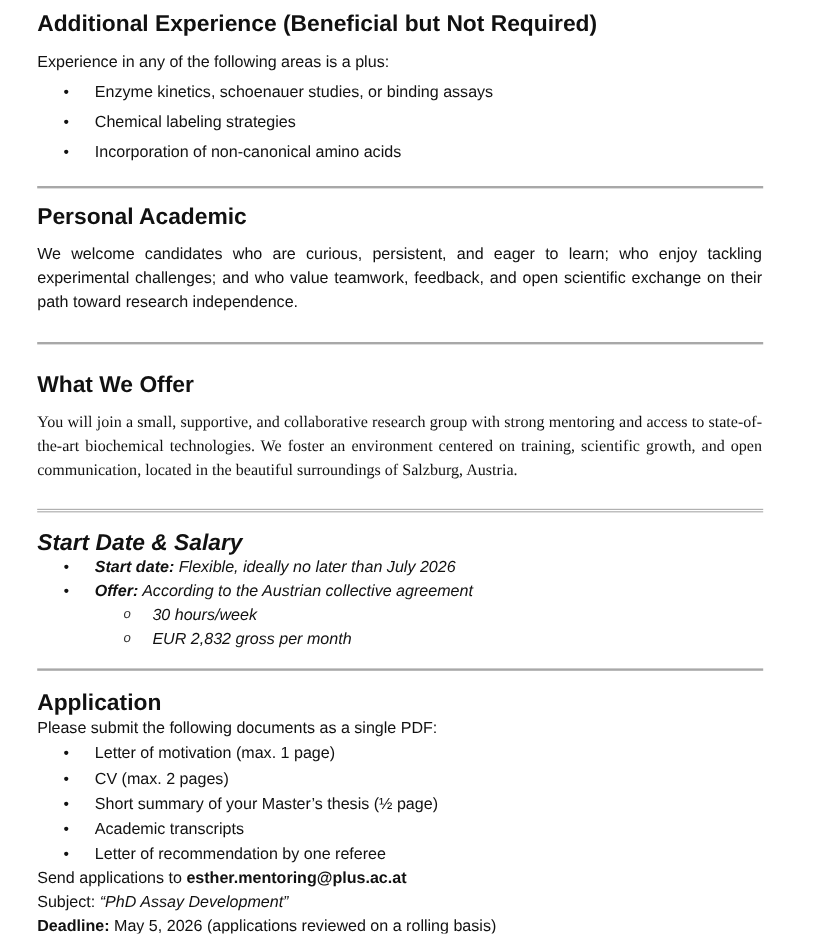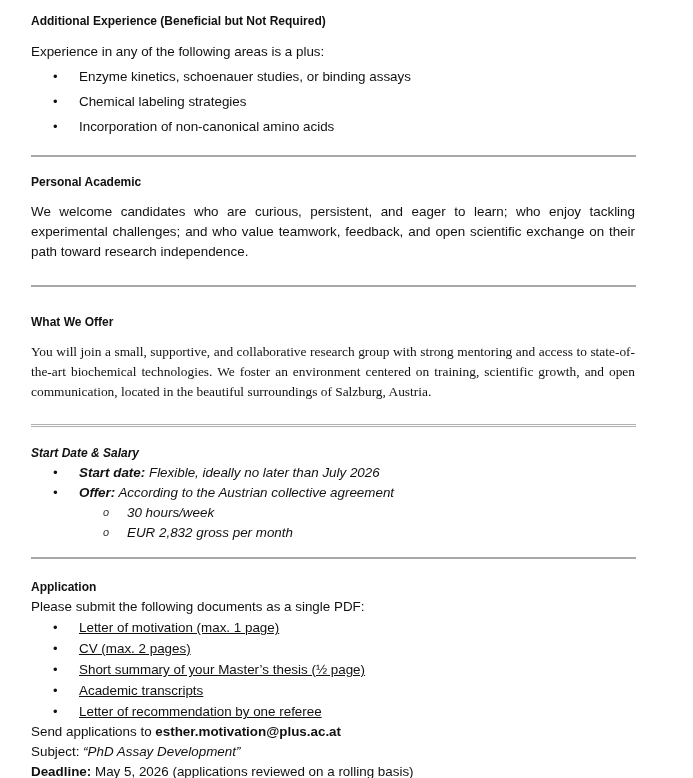--- a/index.html
+++ b/index.html
@@ -3,21 +3,21 @@
 <meta charset="utf-8">
 <style>
   html, body { margin: 0; padding: 0; background: #ffffff; }
   body {
     width: 693px; height: 778px; overflow: hidden;
     font-family: "Liberation Sans", sans-serif;
     color: #111111;
     font-size: 13.4px;
   }
   .page { position: relative; padding: 0 58px 0 31px; }
-  .h { font-weight: bold; font-size: 12px; margin: 0; line-height: 20px; }
+  .h { font-weight: bold; font-size: 19px; margin: 0; line-height: 20px; }
   p { margin: 0; line-height: 20px; }
   .justify { text-align: justify; }
   ul { margin: 0; padding: 0; list-style: none; }
   li { position: relative; line-height: 20px; }
   ul.l1 > li { padding-left: 48px; }
   ul.l1 > li::before {
     content: "\2022"; position: absolute; left: 22px; top: 0; font-size: 13px;
   }
   ul.l2 > li { padding-left: 96px; }
   ul.l2 > li::before {
@@ -73,29 +73,29 @@
       <li>30 hours/week</li>
       <li>EUR 2,832 gross per month</li>
     </ul>
   </section>
 
   <div class="rule" style="margin-top:14px;"></div>
 
   <section style="padding-top:18px;">
     <h3 class="h">Application</h3>
     <p>Please submit the following documents as a single PDF:</p>
-    <ul class="l1" style="margin-top:1px;text-decoration:underline;">
+    <ul class="l1" style="margin-top:1px;">
       <li style="margin-bottom:1px;">Letter of motivation (max. 1 page)</li>
       <li style="margin-bottom:1px;">CV (max. 2 pages)</li>
       <li style="margin-bottom:1px;">Short summary of your Master’s thesis (½ page)</li>
       <li style="margin-bottom:1px;">Academic transcripts</li>
       <li>Letter of recommendation by one referee</li>
     </ul>
     <p>
-      <span>Send applications to </span><span class="b">esther.motivation@plus.ac.at</span>
+      <span>Send applications to </span><span class="b">esther.mentoring@plus.ac.at</span>
     </p>
     <p>
       <span>Subject: </span><span class="i">“PhD Assay Development”</span>
     </p>
     <p>
       <span class="b">Deadline:</span><span> May 5, 2026 (applications reviewed on a rolling basis)</span>
     </p>
   </section>
 
 </div>

